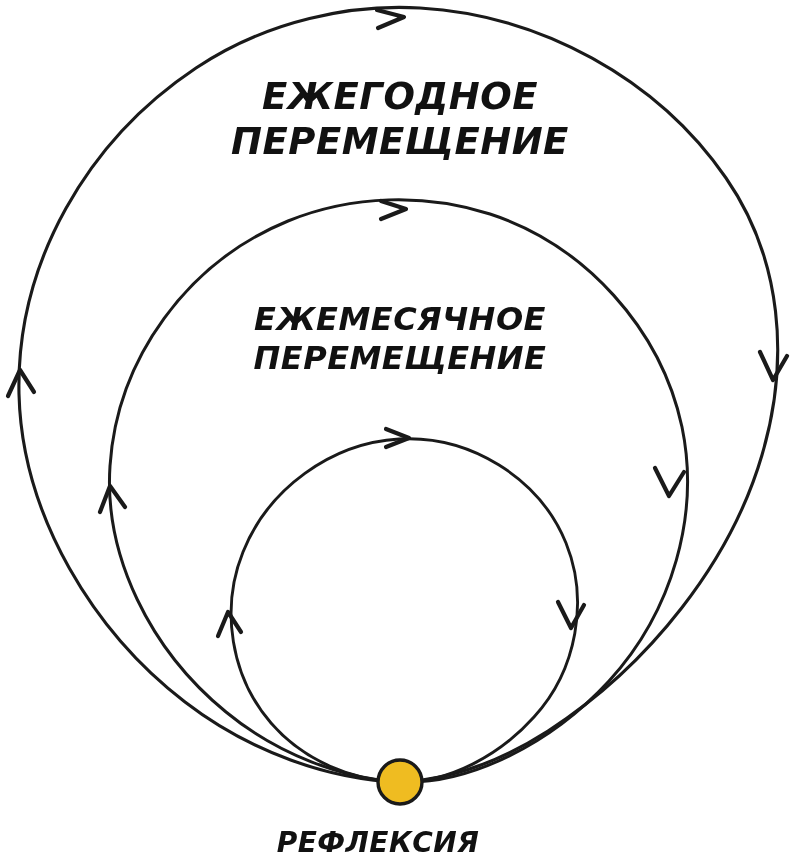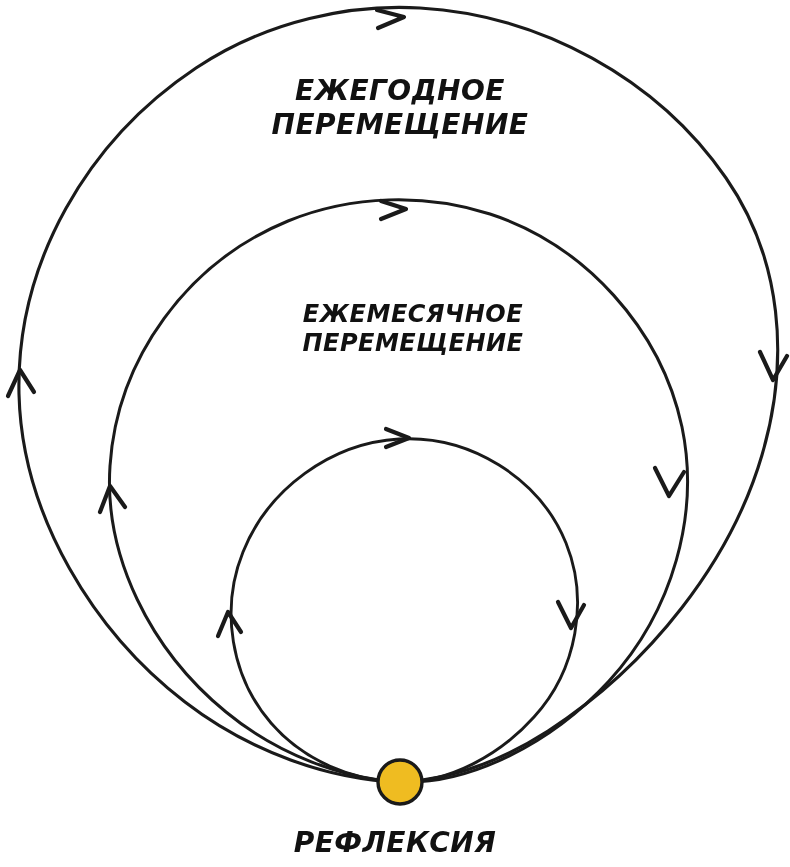--- a/index.html
+++ b/index.html
@@ -53,37 +53,37 @@
     font-style: italic;
     letter-spacing: 0.5px;
     line-height: 1.22;
     white-space: pre-line;
     user-select: none;
   }
   #label-annual {
     left: 195px;
     top: 74px;
     width: 410px;
-    font-size: 28px;
+    font-size: 37px;
   }
   #label-monthly {
-    left: 208px;
+    left: 195px;
     top: 300px;
     width: 410px;
-    font-size: 24px;
+    font-size: 32px;
   }
   #label-daily {
     left: 245px;
     top: 550px;
     width: 300px;
     font-size: 27px;
     line-height: 1.28;
   }
   #label-reflection {
-    left: 245px;
+    left: 228px;
     top: 826px;
     width: 300px;
     font-size: 28px;
   }
 </style>
 </head>
 <body>
 
 <div id="diagram-root" style="background: rgb(255, 255, 255);">
 

